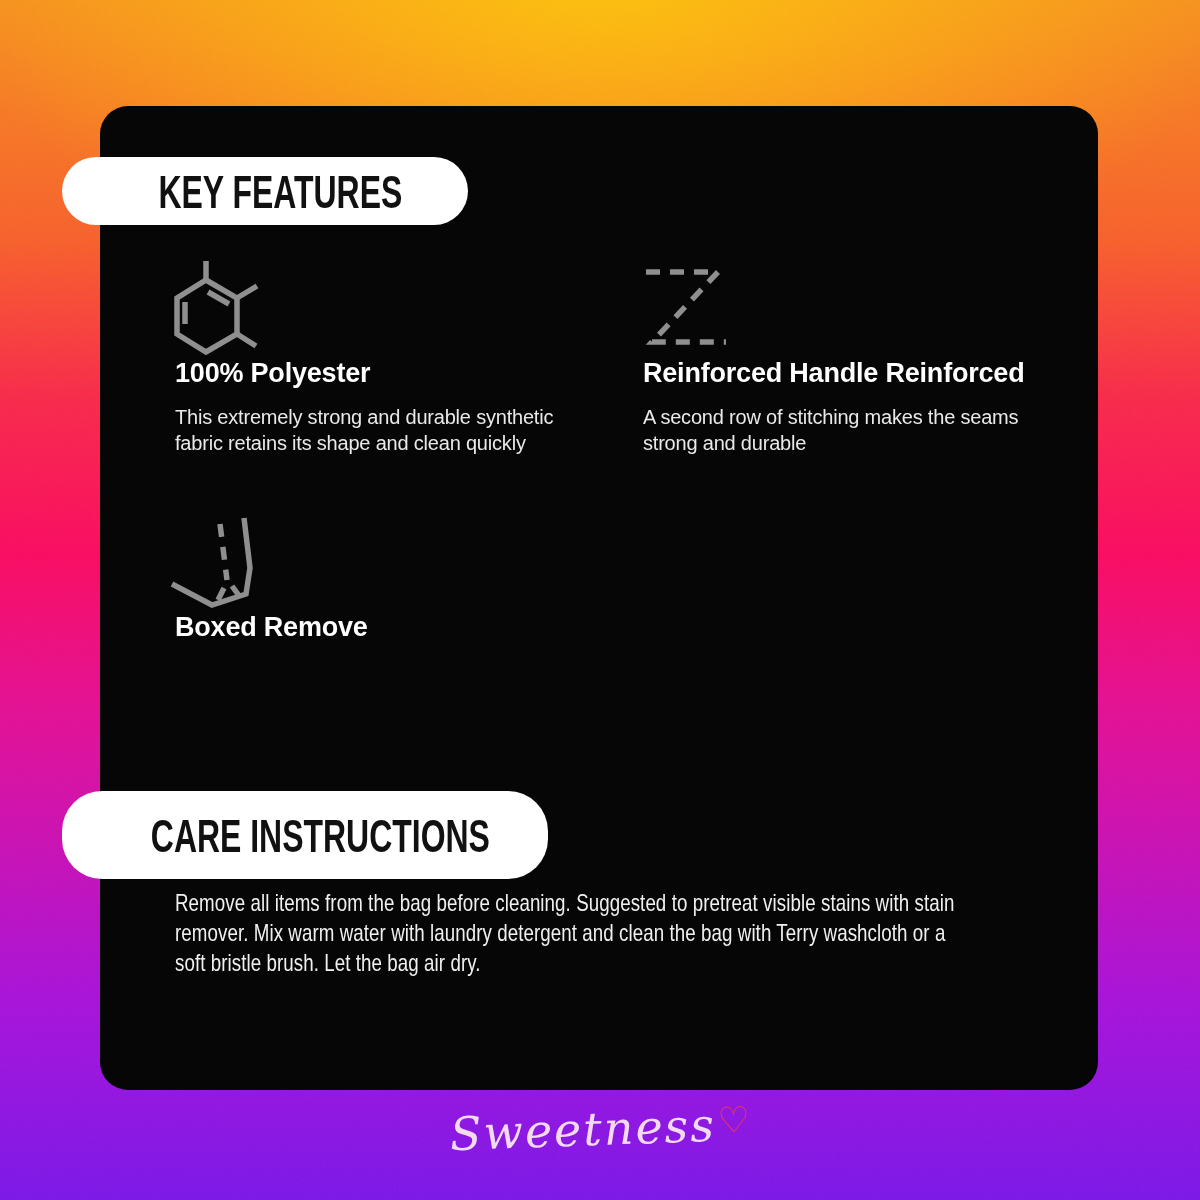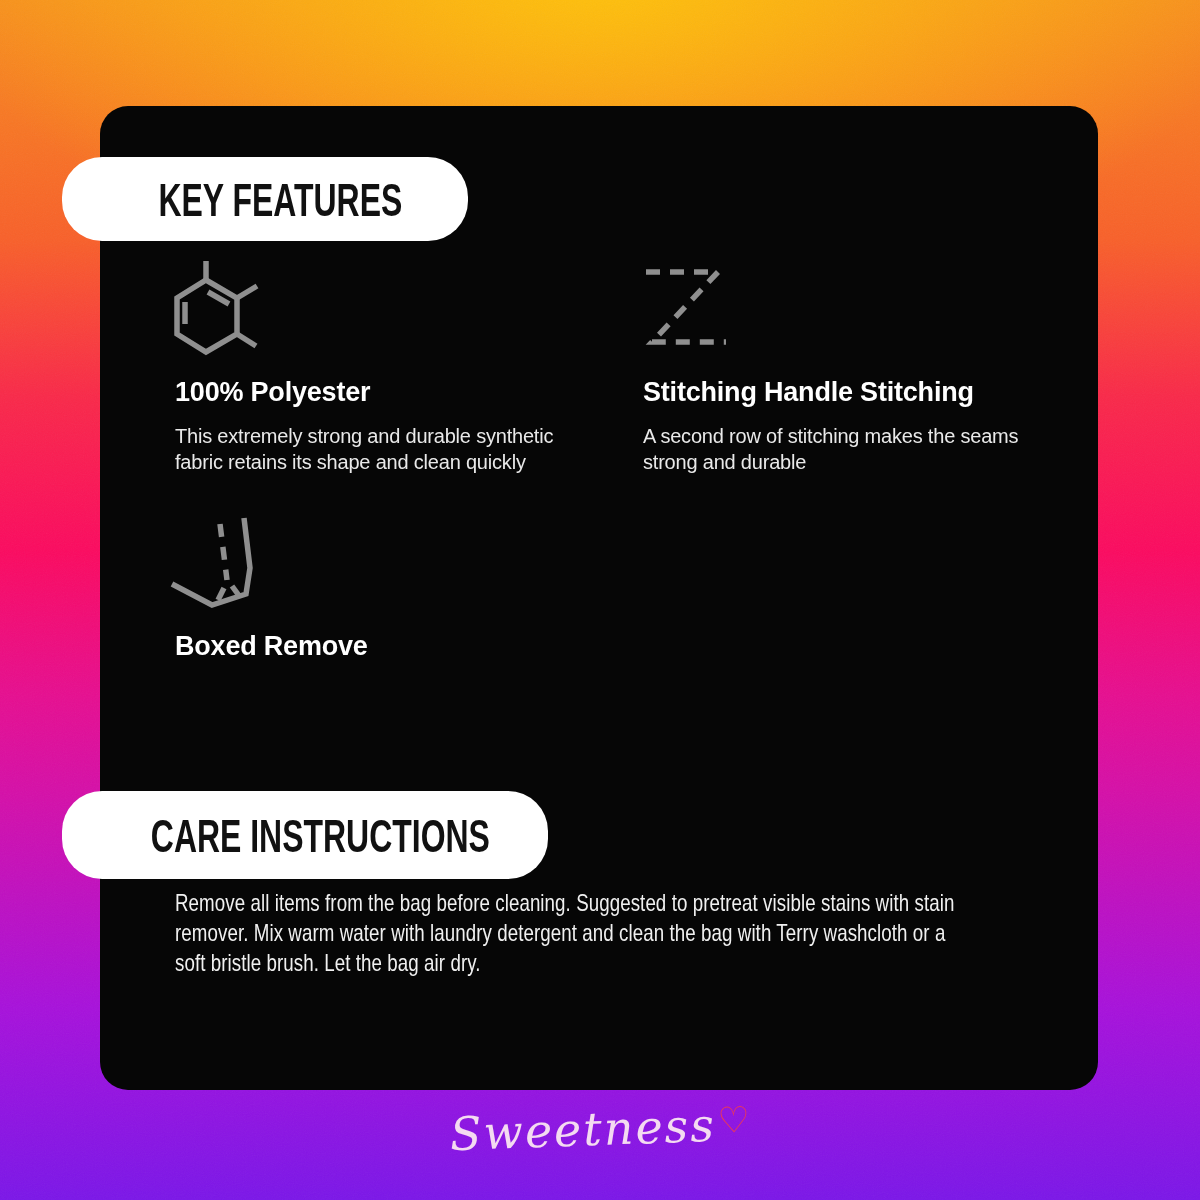--- a/index.html
+++ b/index.html
@@ -9,37 +9,37 @@
     background:
       radial-gradient(55% 26% at 50% -2%, rgba(255,197,10,0.95) 0%, rgba(255,197,10,0) 100%),
       linear-gradient(180deg,#F78E1E 0%,#F8602A 20%,#F92949 33%,#FB0A60 46%,#E60E90 58%,#D50FA8 66%,#A711DB 84%,#7B16E8 100%);
   }
   .grain{position:absolute;inset:0;width:100%;height:100%;opacity:.06;pointer-events:none;}
   .card{
     position:absolute;left:100px;top:106px;width:998px;height:984px;
     background:#060606;border-radius:28px;
   }
   .pill{
-    position:absolute;height:84px;background:#ffffff;border-radius:40px;
+    position:absolute;height:68px;background:#ffffff;border-radius:40px;
     display:flex;align-items:center;justify-content:center;padding-left:30px;box-sizing:border-box;
   }
   .pill-key{left:62px;top:157px;width:406px;}
   .pill-care{left:62px;top:791px;width:486px;height:88px;}
   .pill-label{
     font-weight:bold;font-size:47px;color:#111111;letter-spacing:0px;
     transform:scaleX(0.68);transform-origin:center center;white-space:nowrap;
   }
   .feature{position:absolute;}
   .f1{left:175px;top:258px;width:470px;}
   .f2{left:643px;top:258px;width:470px;}
   .f3{left:175px;top:512px;width:470px;}
   .ficon{width:100px;height:100px;display:block;margin-left:-11px;}
   .f2 .ficon{margin-left:-5px;}
   .f-title{
-    margin-top:19px;font-weight:bold;font-size:27px;color:#ffffff;
+    font-weight:bold;font-size:27px;color:#ffffff;
     letter-spacing:-0.2px;white-space:nowrap;
   }
   .f-desc{
     margin-top:15px;font-size:20px;line-height:1.32;color:#E9E9E9;
     white-space:pre-line;letter-spacing:-0.2px;
   }
   .care-text{
     position:absolute;left:175px;top:888px;width:1180px;
     transform:scaleX(0.78);transform-origin:left top;
     font-size:24px;line-height:1.24;color:#F0F0F0;white-space:pre-line;
@@ -86,21 +86,21 @@
     </svg>
     <div class="f-title">100% Polyester</div>
     <div class="f-desc">This extremely strong and durable synthetic
 fabric retains its shape and clean quickly</div>
   </div>
 
   <div class="feature f2">
     <svg class="ficon" viewBox="0 0 100 100">
       <polyline class="stroke" points="8,14 80,14 14,84 88,84" stroke-dasharray="14 10"></polyline>
     </svg>
-    <div class="f-title">Stitching Handle Stitching</div>
+    <div class="f-title">Reinforced Handle Reinforced</div>
     <div class="f-desc">A second row of stitching makes the seams
 strong and durable</div>
   </div>
 
   <div class="feature f3">
     <svg class="ficon" viewBox="0 0 100 100">
       <polyline class="stroke" points="80,6 86,56 82,82 48,93 8,72"></polyline>
       <line class="stroke" x1="56" y1="12" x2="63" y2="68" stroke-dasharray="13 10"></line>
       <line class="stroke" x1="60" y1="76" x2="54" y2="88"></line>
       <line class="stroke" x1="68" y1="74" x2="76" y2="85"></line>

